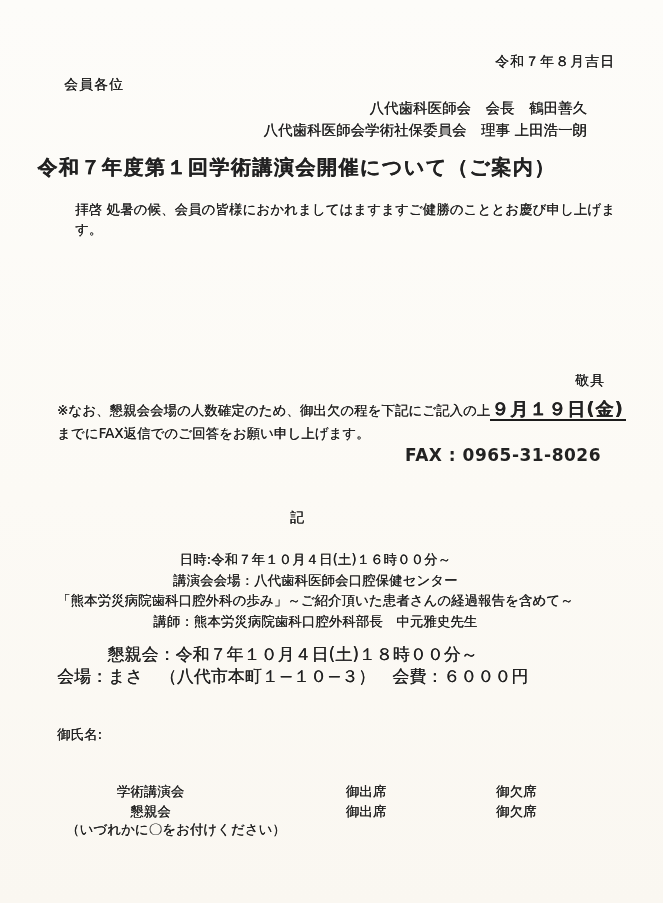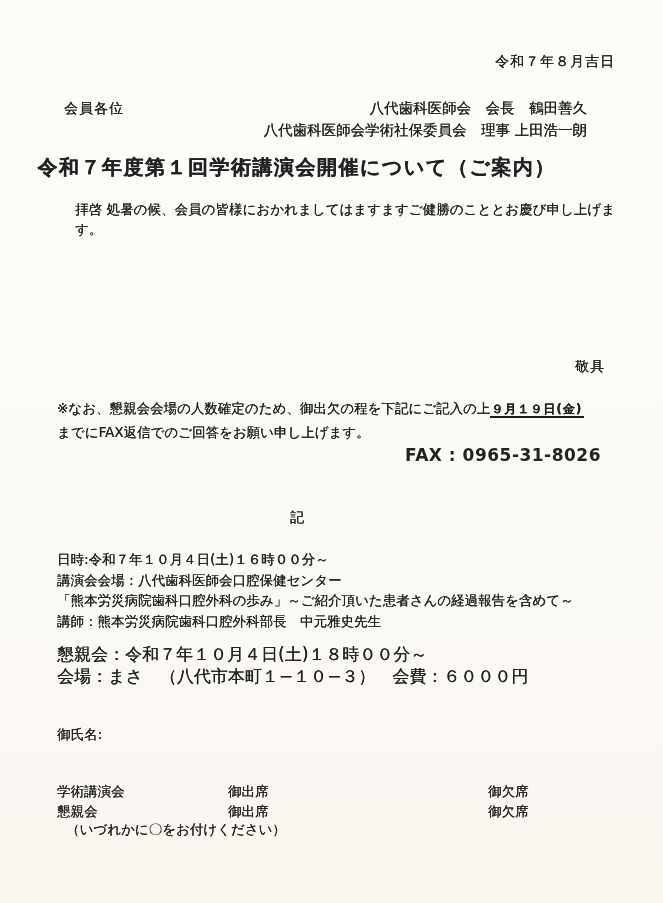--- a/index.html
+++ b/index.html
@@ -6,61 +6,61 @@
   .page{
     position:relative;
     width:663px;height:903px;
     margin:0 auto;
     background:linear-gradient(180deg,#fdfcf9 0%,#fcfaf5 55%,#faf7f1 100%);
     font-family:"DejaVu Sans",sans-serif;
     color:#222;
     overflow:hidden;
   }
   .jp{ text-shadow:0.3px 0 0 currentColor; } 
-  .abs{ position:absolute; white-space:nowrap; }
+  .abs{ position:absolute; white-space:nowrap;text-align:center; }
 
   .date-line{ top:53px; right:48px; font-size:14px; letter-spacing:1px; }
-  .recipient{ top:76px; left:64px; font-size:14px; letter-spacing:1px;margin-top:24px; }
+  .recipient{ top:76px; left:64px; font-size:14px; letter-spacing:1px; }
   .sender{ top:97px; right:76px; text-align:right; font-size:14.5px; line-height:22px; }
   .doc-title{ top:154px; left:0; width:593px; text-align:center; font-size:20px; font-weight:bold; letter-spacing:1.5px; }
 
   .body-text{
     top:199px; left:75px; width:540px;
     font-size:13.5px; line-height:20px;
     text-align:justify; white-space:normal;
   }
   .body-text p{ margin:0; }
 
-  .closing{ top:358px; right:58px; font-size:14px; letter-spacing:1px; }
+  .closing{ top:372px; right:58px; font-size:14px; letter-spacing:1px; }
 
   .note{
     top:397px; left:57px; width:580px;
     font-size:13.5px; line-height:23px;
     white-space:normal; text-align:left;
   }
   .deadline{
-    font-size:12px; font-weight:bold; letter-spacing:1px;
+    font-size:18px; font-weight:bold; letter-spacing:1px;
     border-bottom:2px solid #1c1c1c; padding:0 2px 0 1px;
   }
 
   .fax-org{ top:444px; left:70px; font-size:18px; font-weight:bold; letter-spacing:1px; }
   .fax-number{ top:445px; left:405px; font-size:17px; font-weight:bold; letter-spacing:0.5px; font-family:"DejaVu Sans",sans-serif; }
 
   .record-marker{ top:509px; left:57px; width:480px; text-align:center; font-size:14px; }
 
   .details{ top:549px; left:57px; font-size:13.5px; line-height:20.5px; }
   .details div{ white-space:nowrap; }
 
   .social{ top:644px; left:57px; font-size:17px; line-height:21.5px; }
   .social div{ white-space:nowrap; }
 
   .name-label{ top:726px; left:57px; font-size:13.5px; }
 
   .attendance{ top:782px; left:57px; font-size:13.5px; }
-  .att-row{ display:grid; grid-template-columns:171px 260px auto; height:20px; align-items:center; }
+  .att-row{ display:grid; grid-template-columns:171px 260px auto; height:20px; align-items:center;margin-left:8px; }
   .instruction{ top:821px; left:66px; font-size:13.5px; }
 </style>
 </head>
 <body>
 
 <div class="page">
 
   <div class="abs jp date-line">令和７年８月吉日</div>
 
   <div class="abs jp recipient">会員各位</div>

